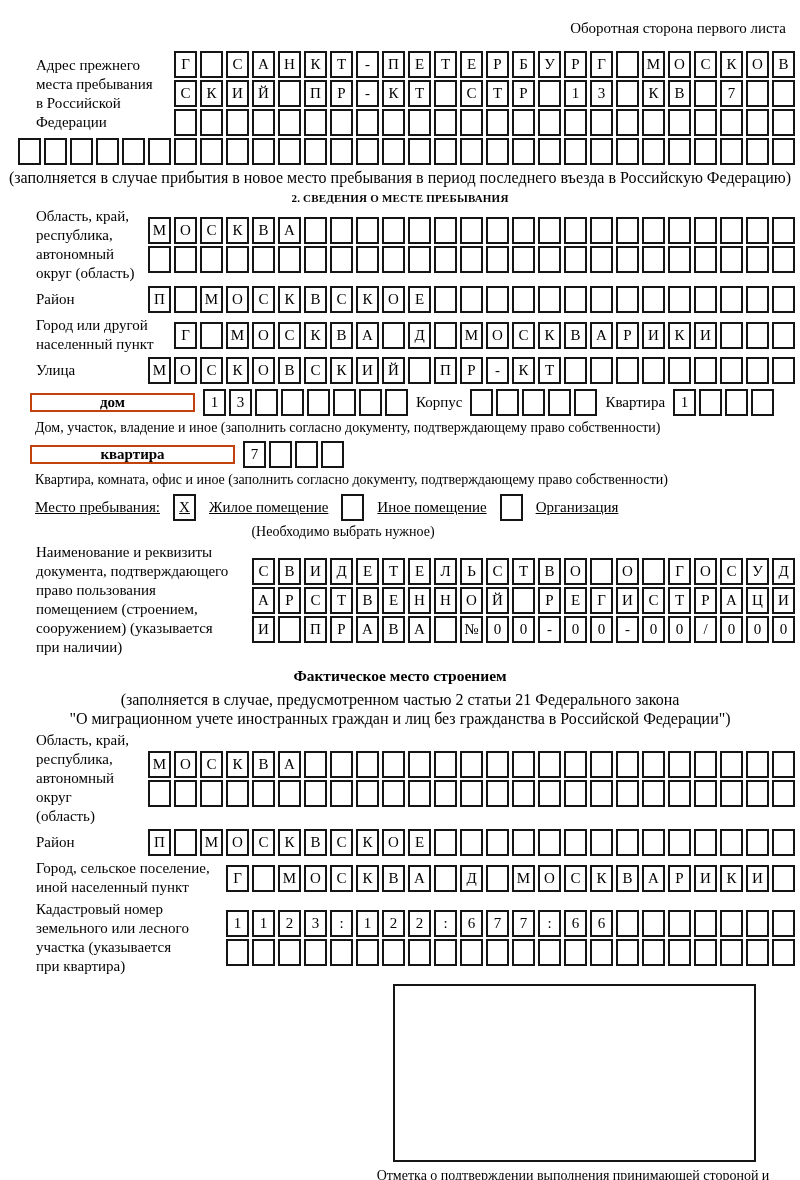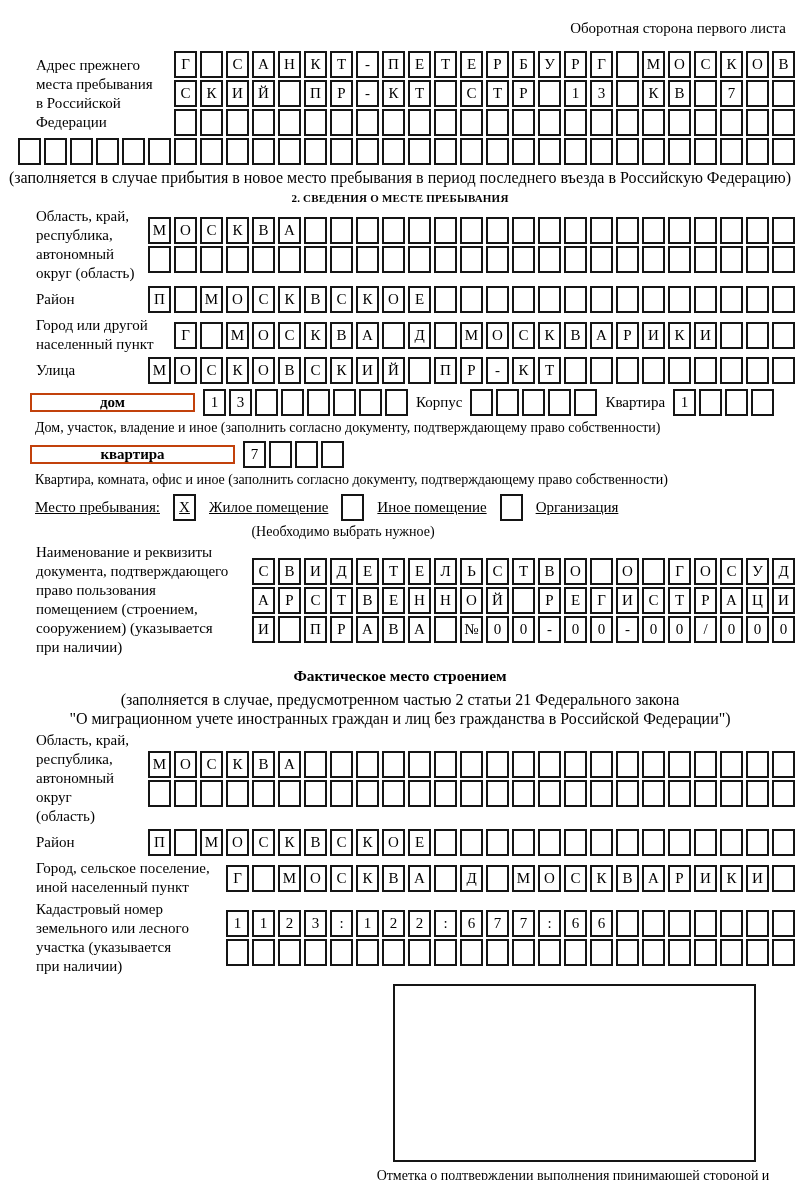--- a/index.html
+++ b/index.html
@@ -575,21 +575,21 @@
         <span class="cbox">К</span>
         <span class="cbox">И</span>
         <span class="cbox"></span>
       </div>
   </div>
 
   <div class="frow">
     <div class="lbl pre">Кадастровый номер
 земельного или лесного
 участка (указывается
-при наличии)</div>
+при квартира)</div>
     <div class="stack">
       <div class="boxrow">
           <span class="cbox">1</span>
           <span class="cbox">1</span>
           <span class="cbox">2</span>
           <span class="cbox">3</span>
           <span class="cbox">:</span>
           <span class="cbox">1</span>
           <span class="cbox">2</span>
           <span class="cbox">2</span>

